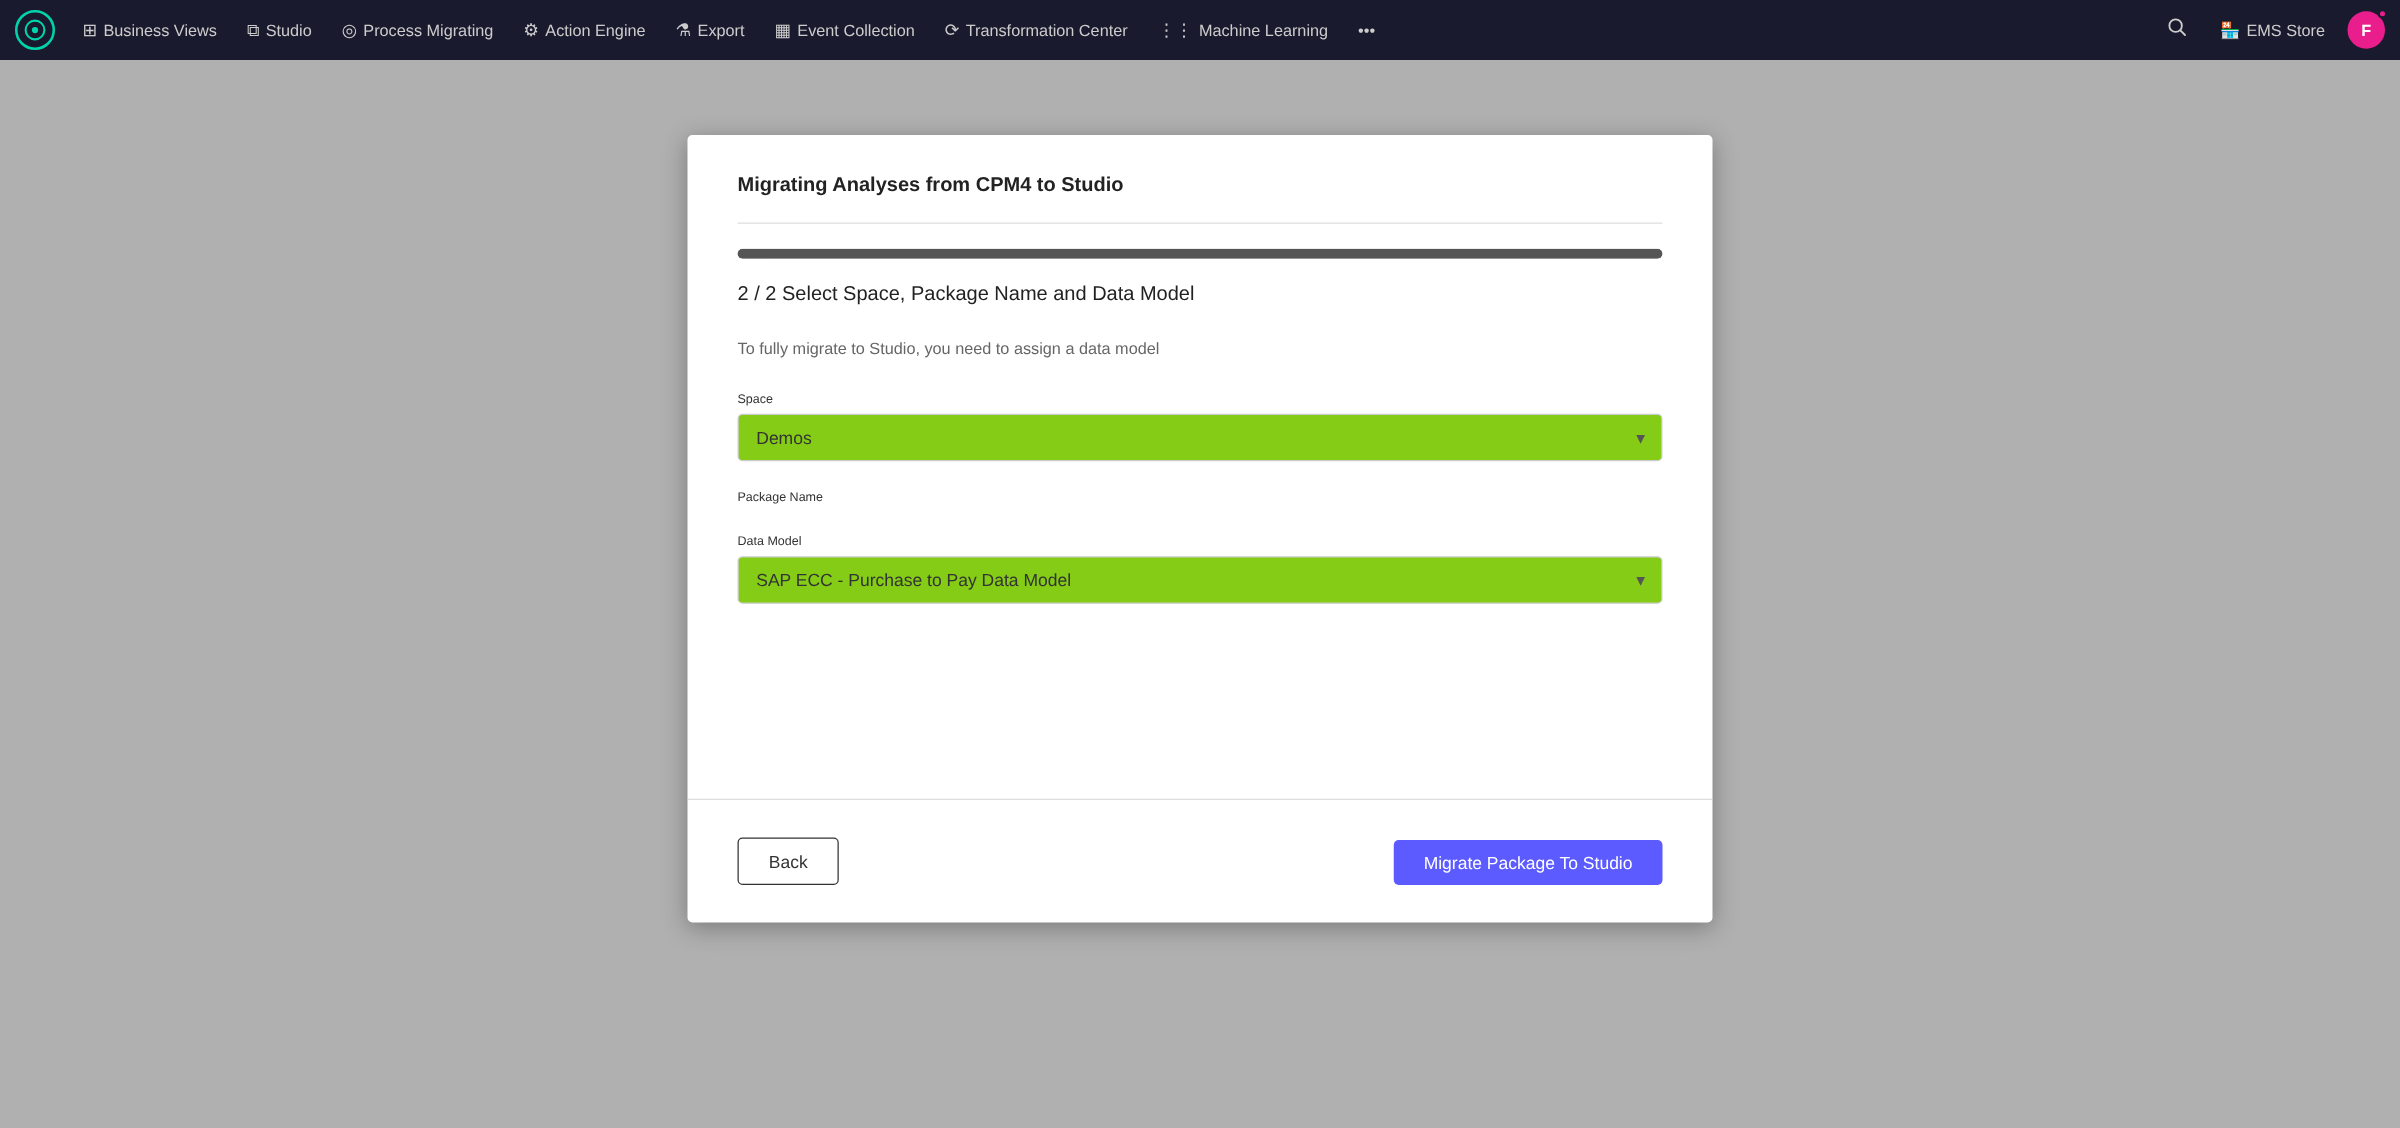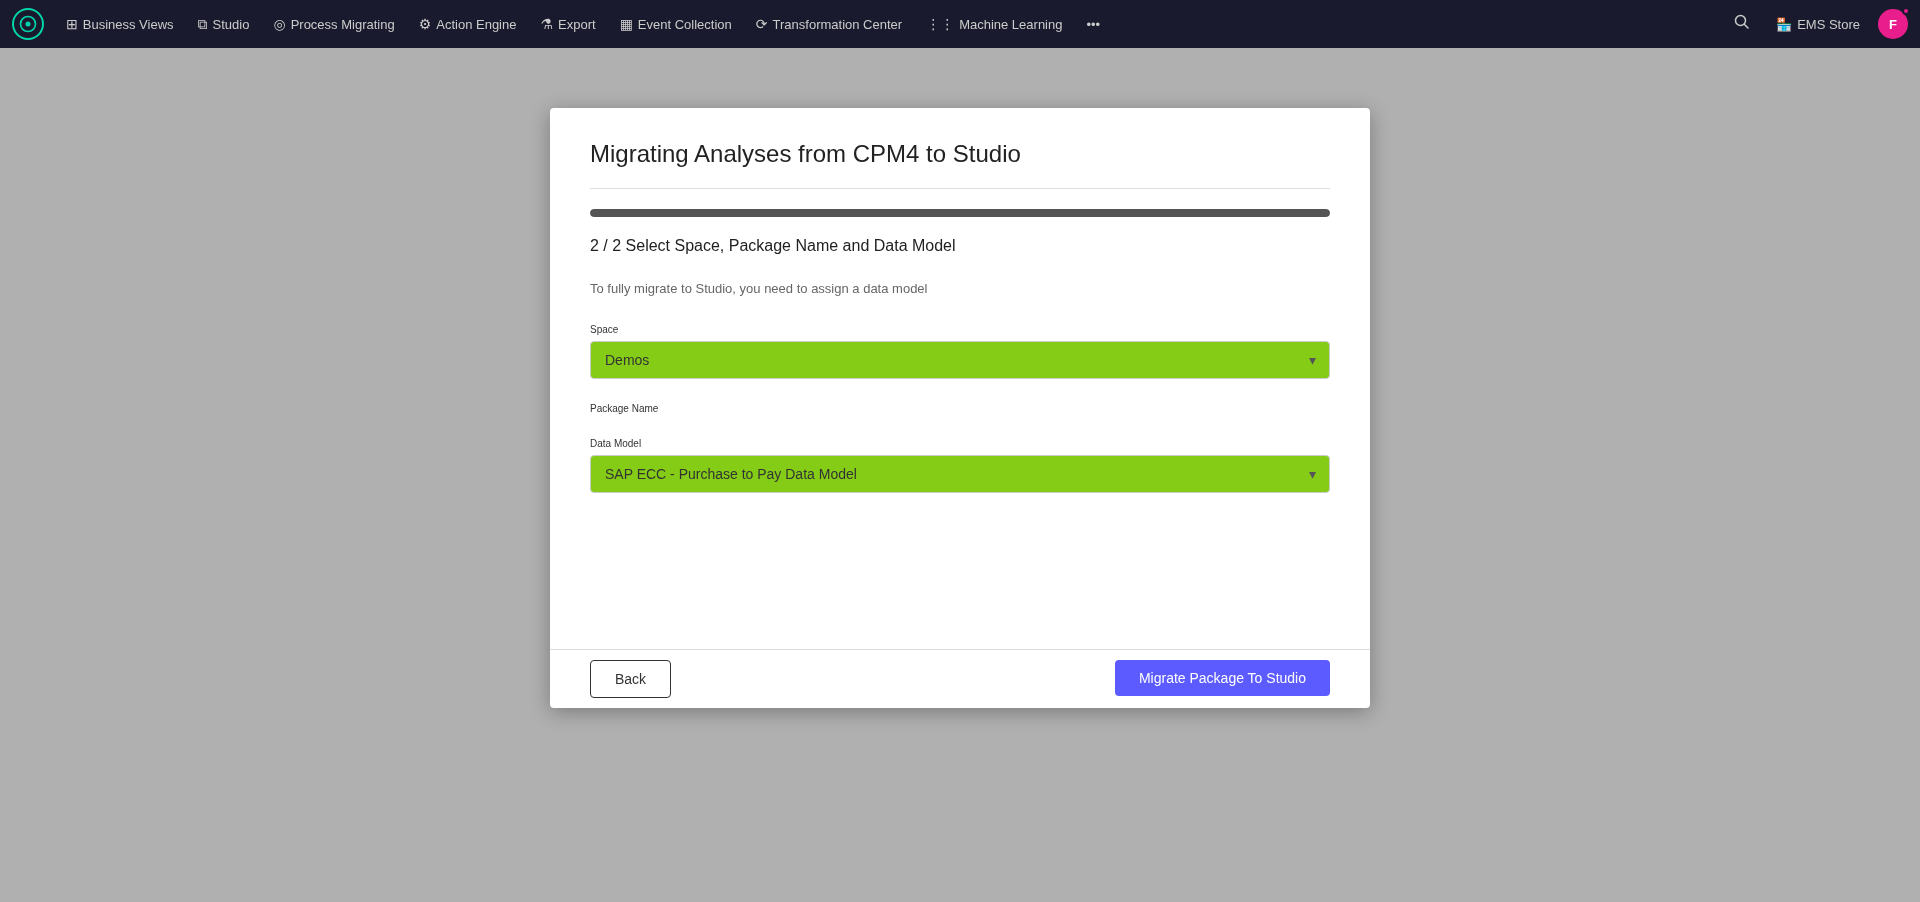--- a/index.html
+++ b/index.html
@@ -112,22 +112,22 @@
       background: #ffffff;
       width: 820px;
       border-radius: 4px;
       box-shadow: 0 4px 20px rgba(0,0,0,0.3);
       overflow: hidden;
     }
     .modal-body {
       padding: 32px 40px;
     }
     .modal-title {
-      font-size: 24px;
-      font-weight: 400;
+      font-size: 16px;
+      font-weight: 700;
       color: #222;
       margin-bottom: 20px;
     }
     .modal-divider {
       border: none;
       border-top: 1px solid #ddd;
       margin-bottom: 20px;
     }
 
     
@@ -205,23 +205,23 @@
     }
 
     
     .modal-spacer {
       height: 100px;
     }
 
     
     .modal-footer {
       border-top: 1px solid #ddd;
-      padding: 10px 40px;
-      display: flex;
-      align-items: flex-start;
+      padding: 30px 40px;
+      display: flex;
+      align-items: flex-end;
       justify-content: space-between;
     }
     .btn-back {
       background: #fff;
       border: 1px solid #333;
       color: #333;
       padding: 10px 24px;
       border-radius: 4px;
       font-size: 14px;
       cursor: pointer;

